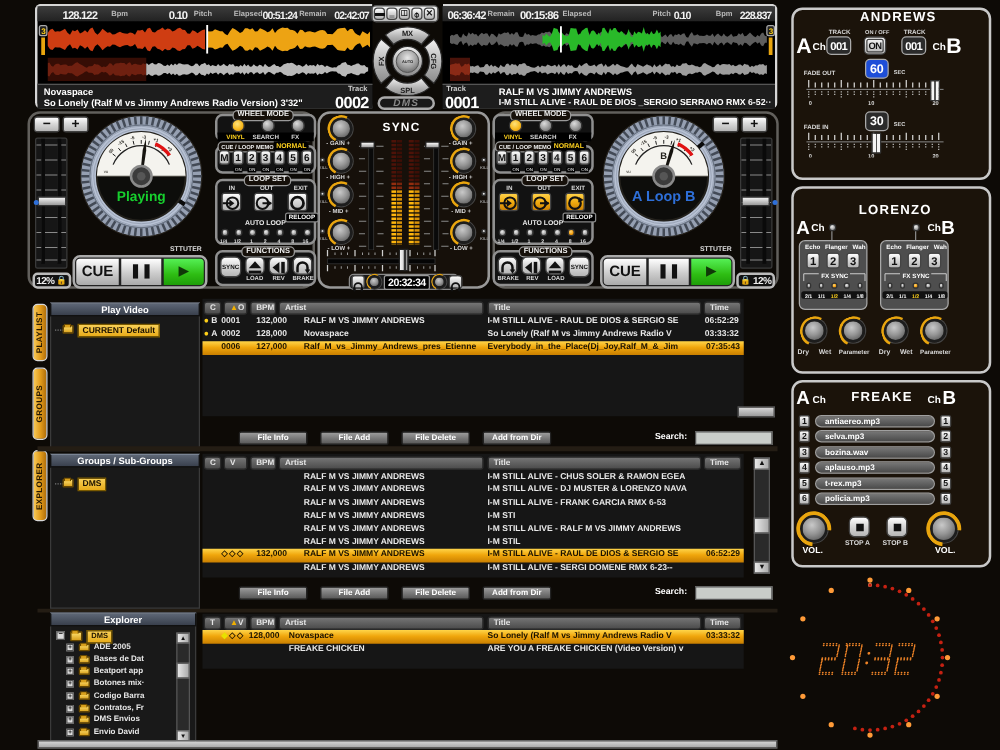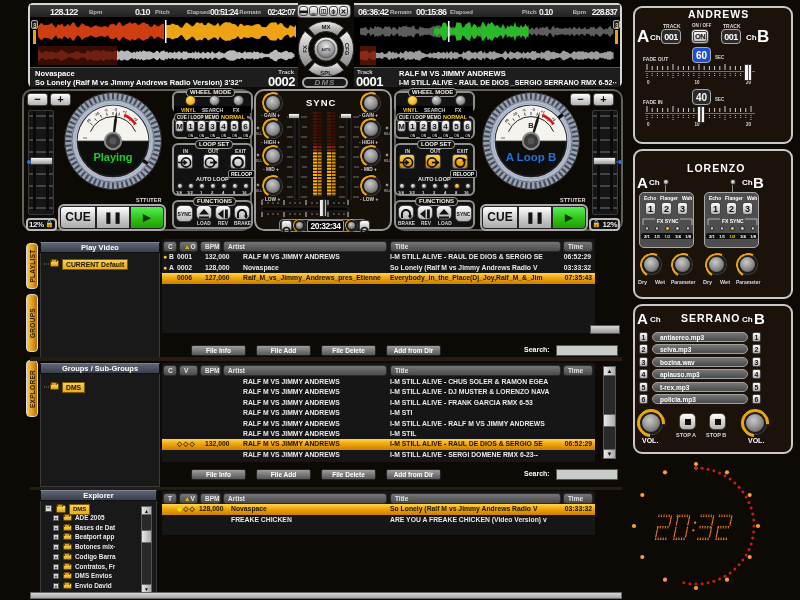--- a/index.html
+++ b/index.html
@@ -944,21 +944,21 @@
       <line x1="95.6" y1="9" x2="95.6" y2="13" stroke="#cfcfcf" stroke-width="0.9" stroke-dasharray="1 1"></line>
       <line x1="100.8" y1="9" x2="100.8" y2="13" stroke="#cfcfcf" stroke-width="0.9" stroke-dasharray="1 1"></line>
       <line x1="106.0" y1="9" x2="106.0" y2="15" stroke="#cfcfcf" stroke-width="0.9" stroke-dasharray="1 1"></line>
       <text x="2" y="20" font-size="4.5" fill="#ddd" font-weight="bold">0</text>
       <text x="52" y="20" font-size="4.5" fill="#ddd" font-weight="bold" text-anchor="middle">10</text>
       <text x="106" y="20" font-size="4.5" fill="#ddd" font-weight="bold" text-anchor="end">20</text>
     </svg>
   <div class="ab" style="left:99px;top:0px;width:8px;height:17px;background:linear-gradient(90deg,#f5f5f5 0 2.5px,#555 2.5px 4px,#f5f5f5 4px 6.5px,#999 6.5px);border:1px solid #333;border-radius:1px"></div>
 </div>
 <div class="ab" style="left:692px;top:89px;width:19px;height:16px;background:#2b2b2b;border:1.5px solid #aaa;border-radius:4px;display:flex;align-items:center;justify-content:center">
-    <span style="font-size:10px;color:#fff;font-weight:bold">40</span>
+    <span style="font-size:10px;color:#fff;font-weight:bold">30</span>
   </div>
 <span class="tinyl" style="left:715px;top:97px;font-size:4.5px">SEC</span>
 <span class="tinyl" style="left:643px;top:99px;font-size:5px">FADE IN</span>
 <div class="ab" style="left:645px;top:106px;width:110px;height:20px">
     <svg width="110" height="20" style="position:absolute;left:0;top:0">
       <line x1="2.0" y1="0" x2="2.0" y2="6" stroke="#e8e8e8" stroke-width="0.9"></line>
       <line x1="7.2" y1="2" x2="7.2" y2="6" stroke="#e8e8e8" stroke-width="0.9"></line>
       <line x1="12.4" y1="2" x2="12.4" y2="6" stroke="#e8e8e8" stroke-width="0.9"></line>
       <line x1="17.6" y1="2" x2="17.6" y2="6" stroke="#e8e8e8" stroke-width="0.9"></line>
       <line x1="22.8" y1="2" x2="22.8" y2="6" stroke="#e8e8e8" stroke-width="0.9"></line>
@@ -1078,21 +1078,21 @@
 <span class="tinyl" style="left:638px;top:279px;font-size:5.5px">Dry</span>
 <span class="tinyl" style="left:655px;top:279px;font-size:5.5px">Wet</span>
 <span class="tinyl" style="left:671px;top:279px;font-size:5px">Parameter</span>
 <span class="tinyl" style="left:703px;top:279px;font-size:5.5px">Dry</span>
 <span class="tinyl" style="left:720px;top:279px;font-size:5.5px">Wet</span>
 <span class="tinyl" style="left:736px;top:279px;font-size:5px">Parameter</span>
 
 <div class="panel" style="left:633px;top:304px;width:160px;height:150px"></div>
 <span class="ab" style="left:637px;top:310px;font-size:15px;font-weight:bold;color:#fff">A</span>
 <span class="ab" style="left:650px;top:315px;font-size:8px;font-weight:bold;color:#fff">Ch</span>
-<span class="ab" style="left:681px;top:312px;font-size:10.5px;font-weight:bold;color:#fff;letter-spacing:1px">SERRANO</span>
+<span class="ab" style="left:681px;top:312px;font-size:10.5px;font-weight:bold;color:#fff;letter-spacing:1px">FREAKE</span>
 <span class="ab" style="left:742px;top:315px;font-size:8px;font-weight:bold;color:#fff">Ch</span>
 <span class="ab" style="left:754px;top:310px;font-size:15px;font-weight:bold;color:#fff">B</span>
 <div class="wbtn" style="left:639px;top:332.0px;width:9px;height:10px;font-size:7px;line-height:9px;border-radius:2px">1</div>
 <div class="ab" style="left:652px;top:332.0px;width:96px;height:10px;background:linear-gradient(#777,#4a4a4a);border:1px solid #a0a0a0;border-radius:5px">
     <span class="ab" style="left:7px;top:1px;font-size:6.5px;color:#fff;font-weight:bold">antiaereo.mp3</span>
   </div>
 <div class="wbtn" style="left:752px;top:332.0px;width:9px;height:10px;font-size:7px;line-height:9px;border-radius:2px">1</div>
 <div class="wbtn" style="left:639px;top:344.4px;width:9px;height:10px;font-size:7px;line-height:9px;border-radius:2px">2</div>
 <div class="ab" style="left:652px;top:344.4px;width:96px;height:10px;background:linear-gradient(#777,#4a4a4a);border:1px solid #a0a0a0;border-radius:5px">
     <span class="ab" style="left:7px;top:1px;font-size:6.5px;color:#fff;font-weight:bold">selva.mp3</span>

